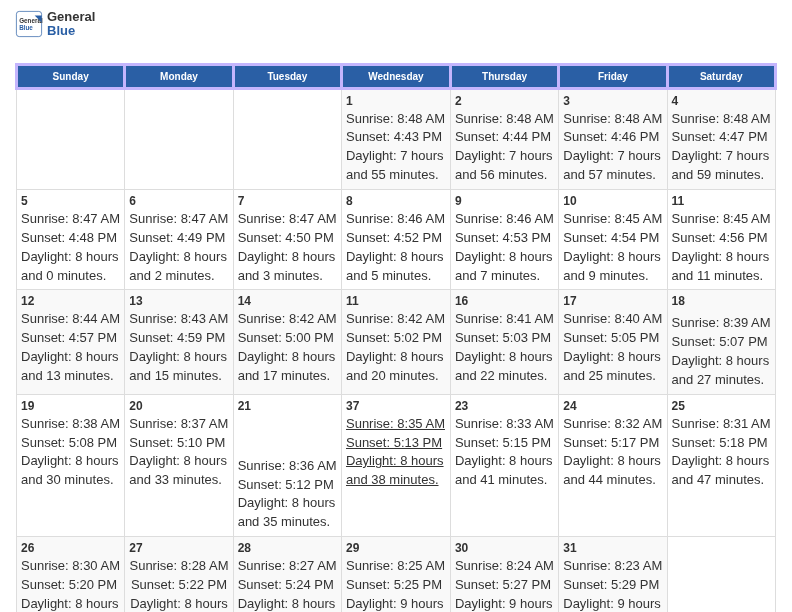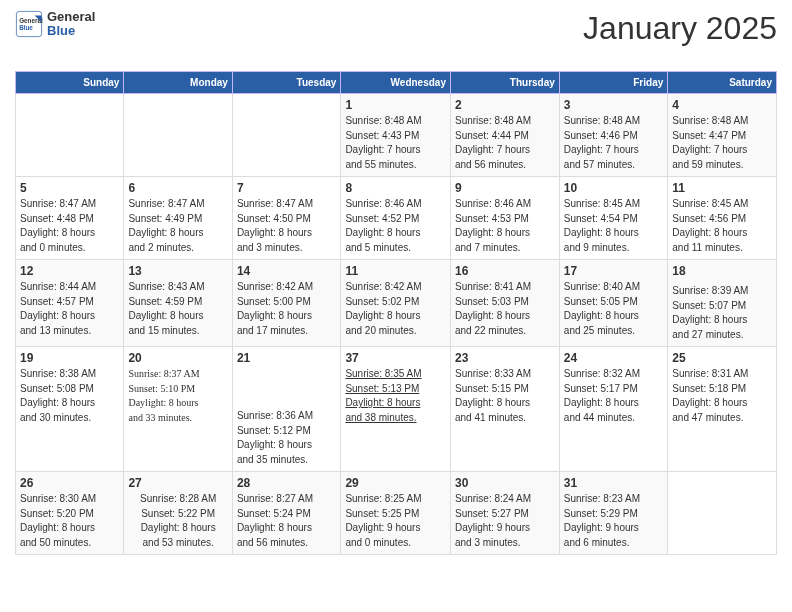--- a/index.html
+++ b/index.html
@@ -9,47 +9,46 @@
     .logo { display: flex; align-items: center; }
     .logo-text { display: flex; flex-direction: column; line-height: 1.1; }
     .logo-general { font-size: 13px; font-weight: bold; color: #333; }
     .logo-blue { font-size: 13px; font-weight: bold; color: #2a5fa5; }
     .logo-icon { width: 28px; height: 28px; margin-right: 4px; }
     .title-block { text-align: right; }
     .month-title { font-size: 32px; font-weight: normal; color: #333; }
     .location { font-size: 13px; color: #555; margin-top: 2px; }
     table { width: 100%; border-collapse: collapse; font-size: 9.5px; }
     thead tr { background-color: #2a5fa5; color: #fff; }
-    thead th { padding: 5px 4px; text-align: right; font-weight: bold; font-size: 10px; border: 1px solid #c4b5fd; }
+    thead th { padding: 5px 4px; text-align: center; font-weight: bold; font-size: 10px; border: 3px solid #c4b5fd; }
     tbody tr { background: #fff; }
     tbody tr:nth-child(odd) { background: #f9f9f9; }
     td { border: 1px solid #ddd; padding: 4px 4px; vertical-align: top; height: 72px; width: 113px; }
     .day-num { font-size: 12px; font-weight: bold; color: #333; display: block; margin-bottom: 2px; }
-    .day-info { font-size: 10px; color: #333; line-height: 1.45; }
+    .day-info { font-size: 13px; color: #333; line-height: 1.45; }
     .empty { background: #fff; }
   </style>
 </head>
 <body>
 
 <div class="page">
   <div class="header">
     <div class="logo">
       <svg class="logo-icon" viewBox="0 0 40 40">
         <rect x="2" y="2" width="36" height="36" rx="4" fill="#fff" stroke="#2a5fa5" stroke-width="1"></rect>
         <text x="6" y="18" font-size="9" font-weight="bold" fill="#333" font-family="Arial">General</text>
         <text x="6" y="29" font-size="9" font-weight="bold" fill="#2a5fa5" font-family="Arial">Blue</text>
         <polygon points="28,8 38,8 38,18" fill="#2a5fa5"></polygon>
       </svg>
       <div class="logo-text">
         <span class="logo-general">General</span>
         <span class="logo-blue">Blue</span>
       </div>
     </div>
     <div class="title-block">
-      <div class="month-title">January 2025</div>
     </div>
   </div>
 
   <table>
     <thead>
       <tr>
       <th>Sunday</th>
           <th>Monday</th>
           <th>Tuesday</th>
           <th>Wednesday</th>
@@ -197,21 +196,21 @@
         <tr>
           <td>
             <span class="day-num">19</span>
             <div class="day-info" style="white-space: pre-line;">Sunrise: 8:38 AM
 Sunset: 5:08 PM
 Daylight: 8 hours
 and 30 minutes.</div>
           </td>
           <td>
             <span class="day-num">20</span>
-            <div class="day-info" style="white-space: pre-line; font-family: Liberation Serif, serif;">Sunrise: 8:37 AM
+            <div class="day-info" style="white-space: pre-line;">Sunrise: 8:37 AM
 Sunset: 5:10 PM
 Daylight: 8 hours
 and 33 minutes.</div>
           </td>
           <td>
             <span class="day-num">21</span>
             <div class="day-info" style="white-space: pre-line; margin-top: 44px;">Sunrise: 8:36 AM
 Sunset: 5:12 PM
 Daylight: 8 hours
 and 35 minutes.</div>

